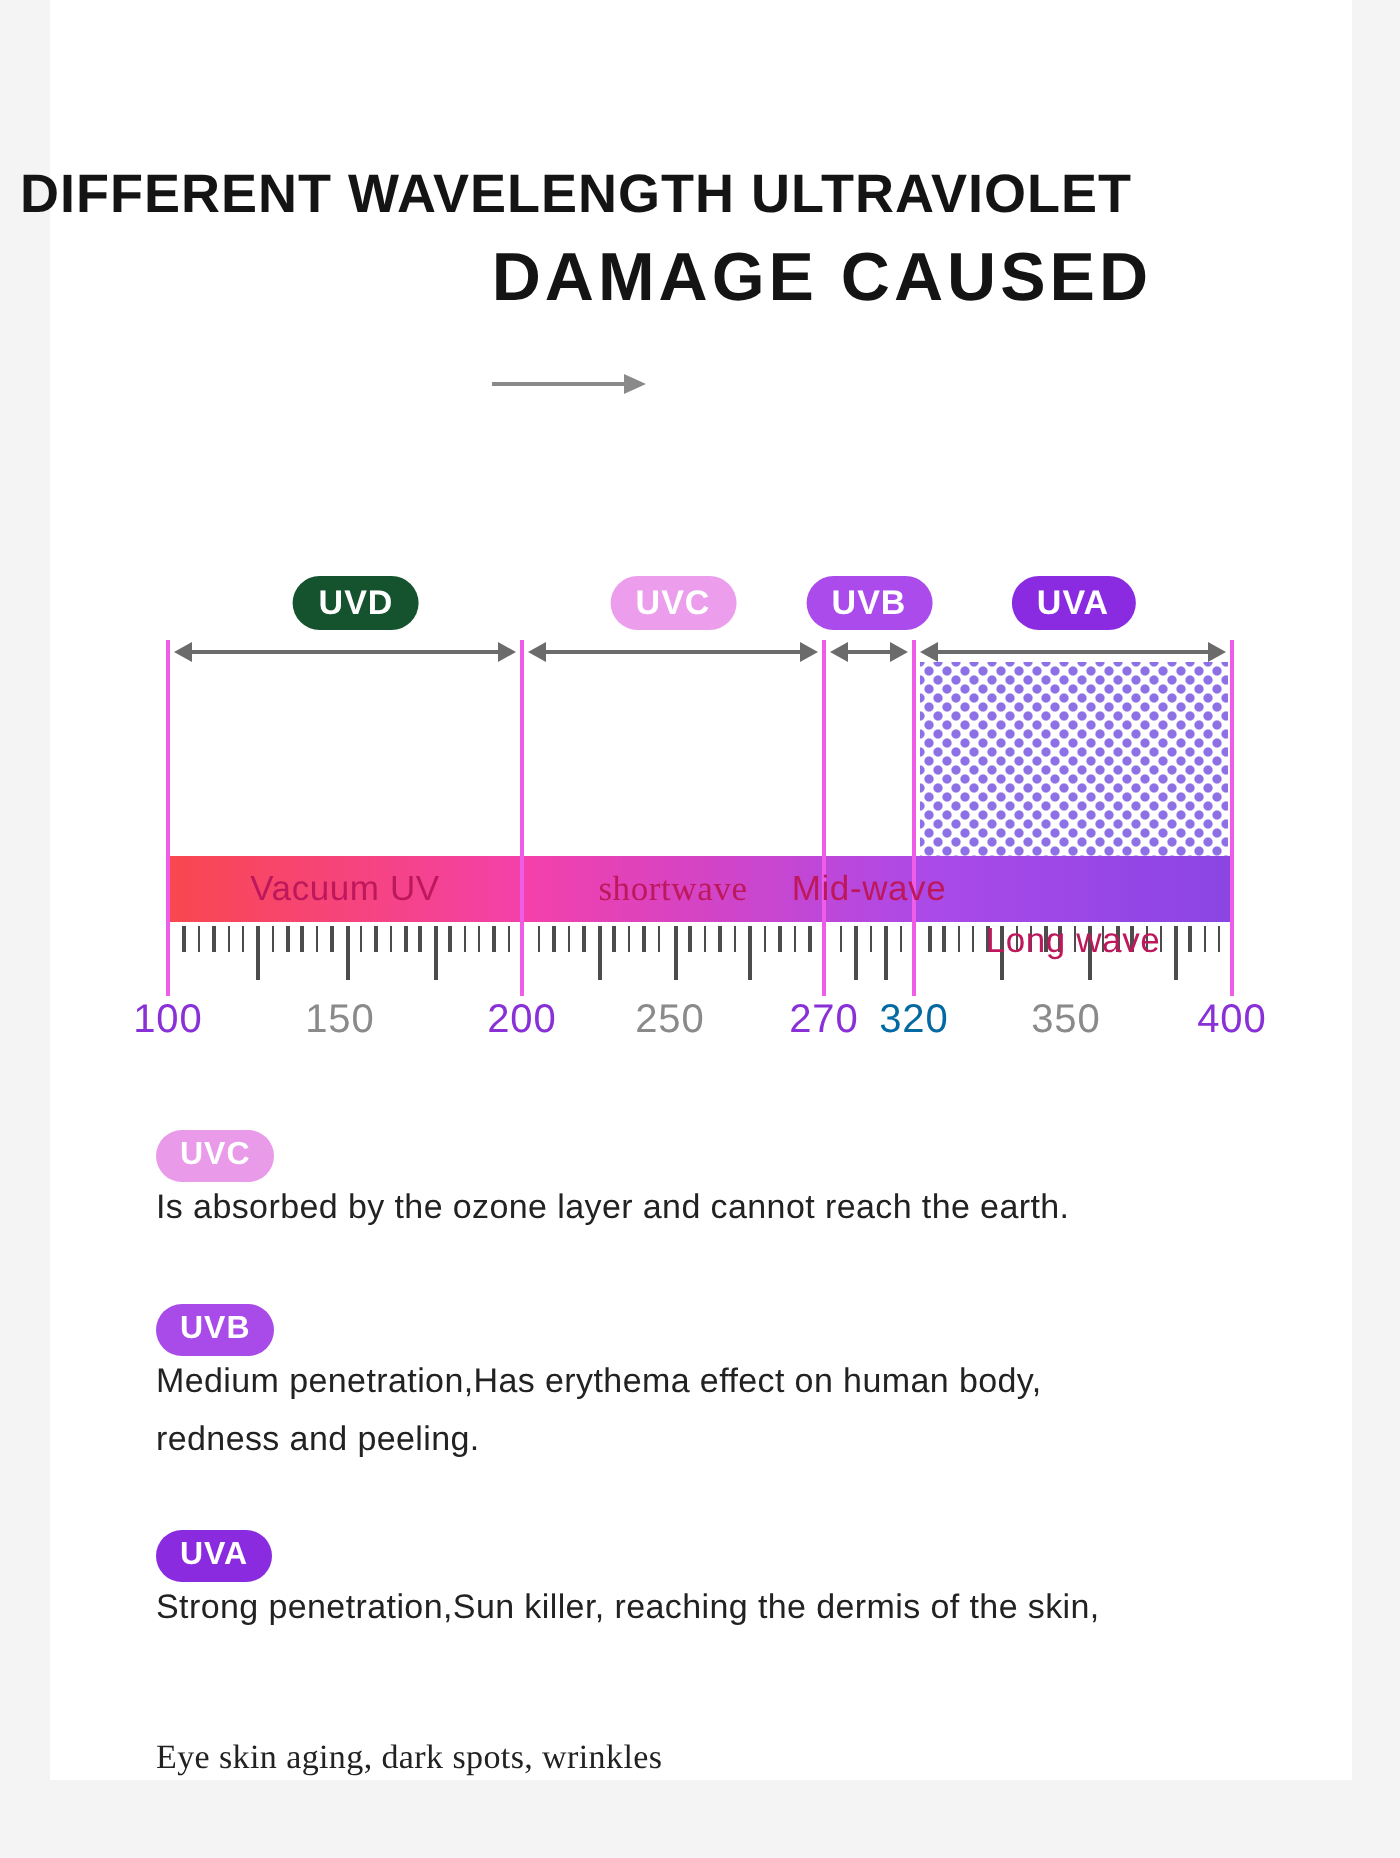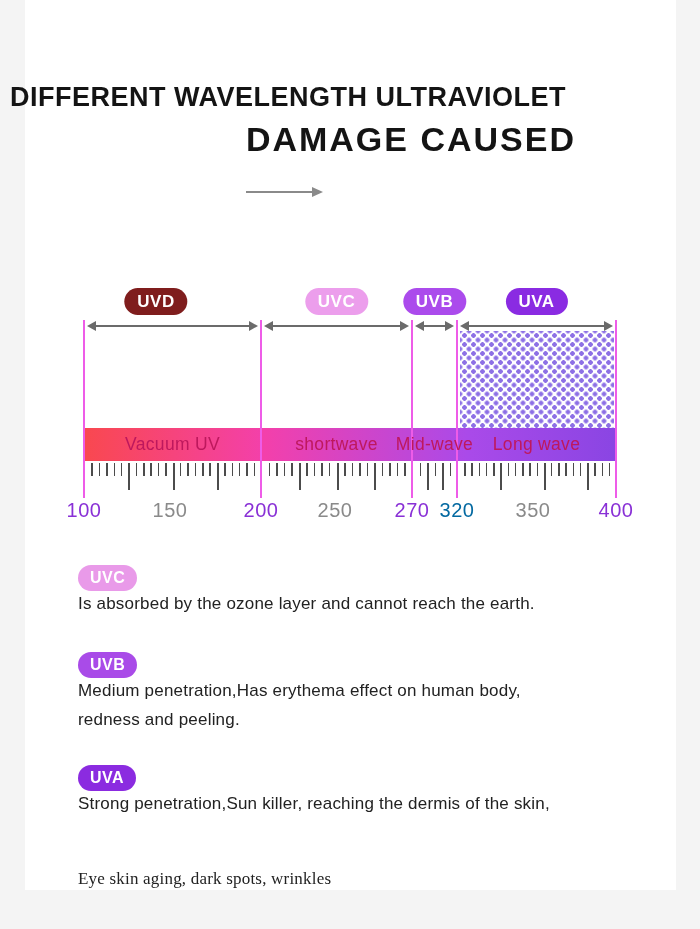--- a/index.html
+++ b/index.html
@@ -93,49 +93,49 @@
 
   <div class="title1">DIFFERENT WAVELENGTH ULTRAVIOLET</div>
   <div class="title2">DAMAGE CAUSED</div>
 
   <div class="caption-row">
     <span class="cap-line"></span>
     <span class="cap-head"></span>
   </div>
 
   <div class="chart" id="chart">
-      <div class="chart-pill" style="left: 156px; background: #7f1d1d;">UVD</div>
+      <div class="chart-pill" style="left: 178px; background: #14532d;">UVD</div>
       <div class="range-arrow" style="left: 87px; width: 171px;">
         <div class="ra-line"></div>
         <div class="ra-head ra-left"></div>
         <div class="ra-head ra-right"></div>
       </div>
       <div class="bar-label" style="left: 172.5px;">Vacuum UV</div>
       <div class="chart-pill" style="left: 336.5px; background: rgb(236, 158, 236);">UVC</div>
       <div class="range-arrow" style="left: 264px; width: 145px;">
         <div class="ra-line"></div>
         <div class="ra-head ra-left"></div>
         <div class="ra-head ra-right"></div>
       </div>
-      <div class="bar-label" style="left: 336.5px;">shortwave</div>
+      <div class="bar-label" style="left: 336.5px; font-family: Liberation Serif, serif;">shortwave</div>
       <div class="chart-pill" style="left: 434.5px; background: rgb(171, 75, 236);">UVB</div>
       <div class="range-arrow" style="left: 415px; width: 39px;">
         <div class="ra-line"></div>
         <div class="ra-head ra-left"></div>
         <div class="ra-head ra-right"></div>
       </div>
       <div class="bar-label" style="left: 434.5px;">Mid-wave</div>
       <div class="chart-pill" style="left: 536.5px; background: rgb(138, 43, 226);">UVA</div>
       <div class="range-arrow" style="left: 460px; width: 153px;">
         <div class="ra-line"></div>
         <div class="ra-head ra-left"></div>
         <div class="ra-head ra-right"></div>
       </div>
       <div class="hatch" style="left: 459.5px; width: 154px; --dot: #8d70e5;"></div>
-      <div class="bar-label" style="left: 536.5px;">Long wave</div>
+      <div class="bar-label" style="left: 536.5px; margin-top: 26px;">Long wave</div>
       <div class="spectrum-bar" style="left: 84px; width: 532px; background: linear-gradient(90deg, rgb(249, 72, 79) 0%, rgb(243, 64, 171) 34%, rgb(170, 74, 233) 72%, rgb(138, 69, 227) 100%);"></div>
       <div class="tick" style="left: 91.375px; height: 13px;"></div>
       <div class="tick" style="left: 98.75px; height: 13px;"></div>
       <div class="tick" style="left: 106.125px; height: 13px;"></div>
       <div class="tick" style="left: 113.5px; height: 13px;"></div>
       <div class="tick" style="left: 120.875px; height: 13px;"></div>
       <div class="tick tall" style="left: 128.25px; height: 27px;"></div>
       <div class="tick" style="left: 135.625px; height: 13px;"></div>
       <div class="tick" style="left: 143px; height: 13px;"></div>
       <div class="tick" style="left: 150.375px; height: 13px;"></div>

